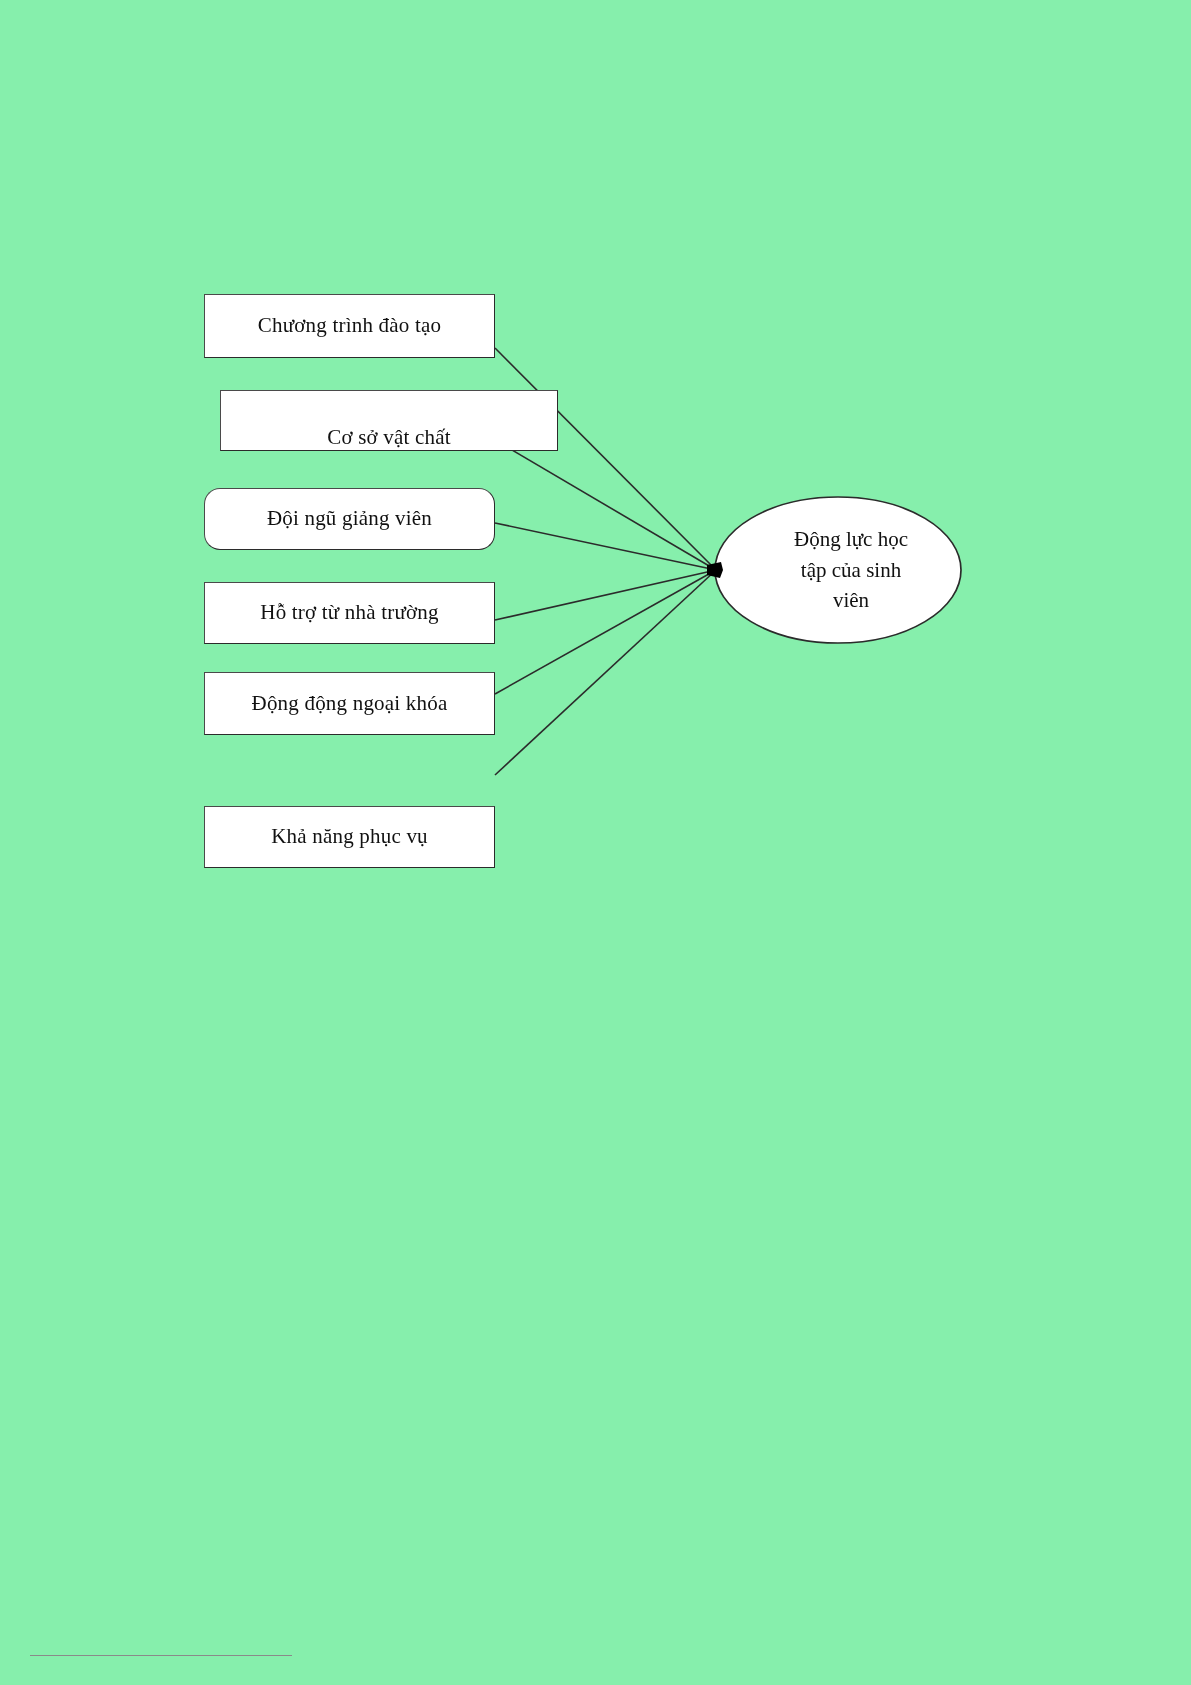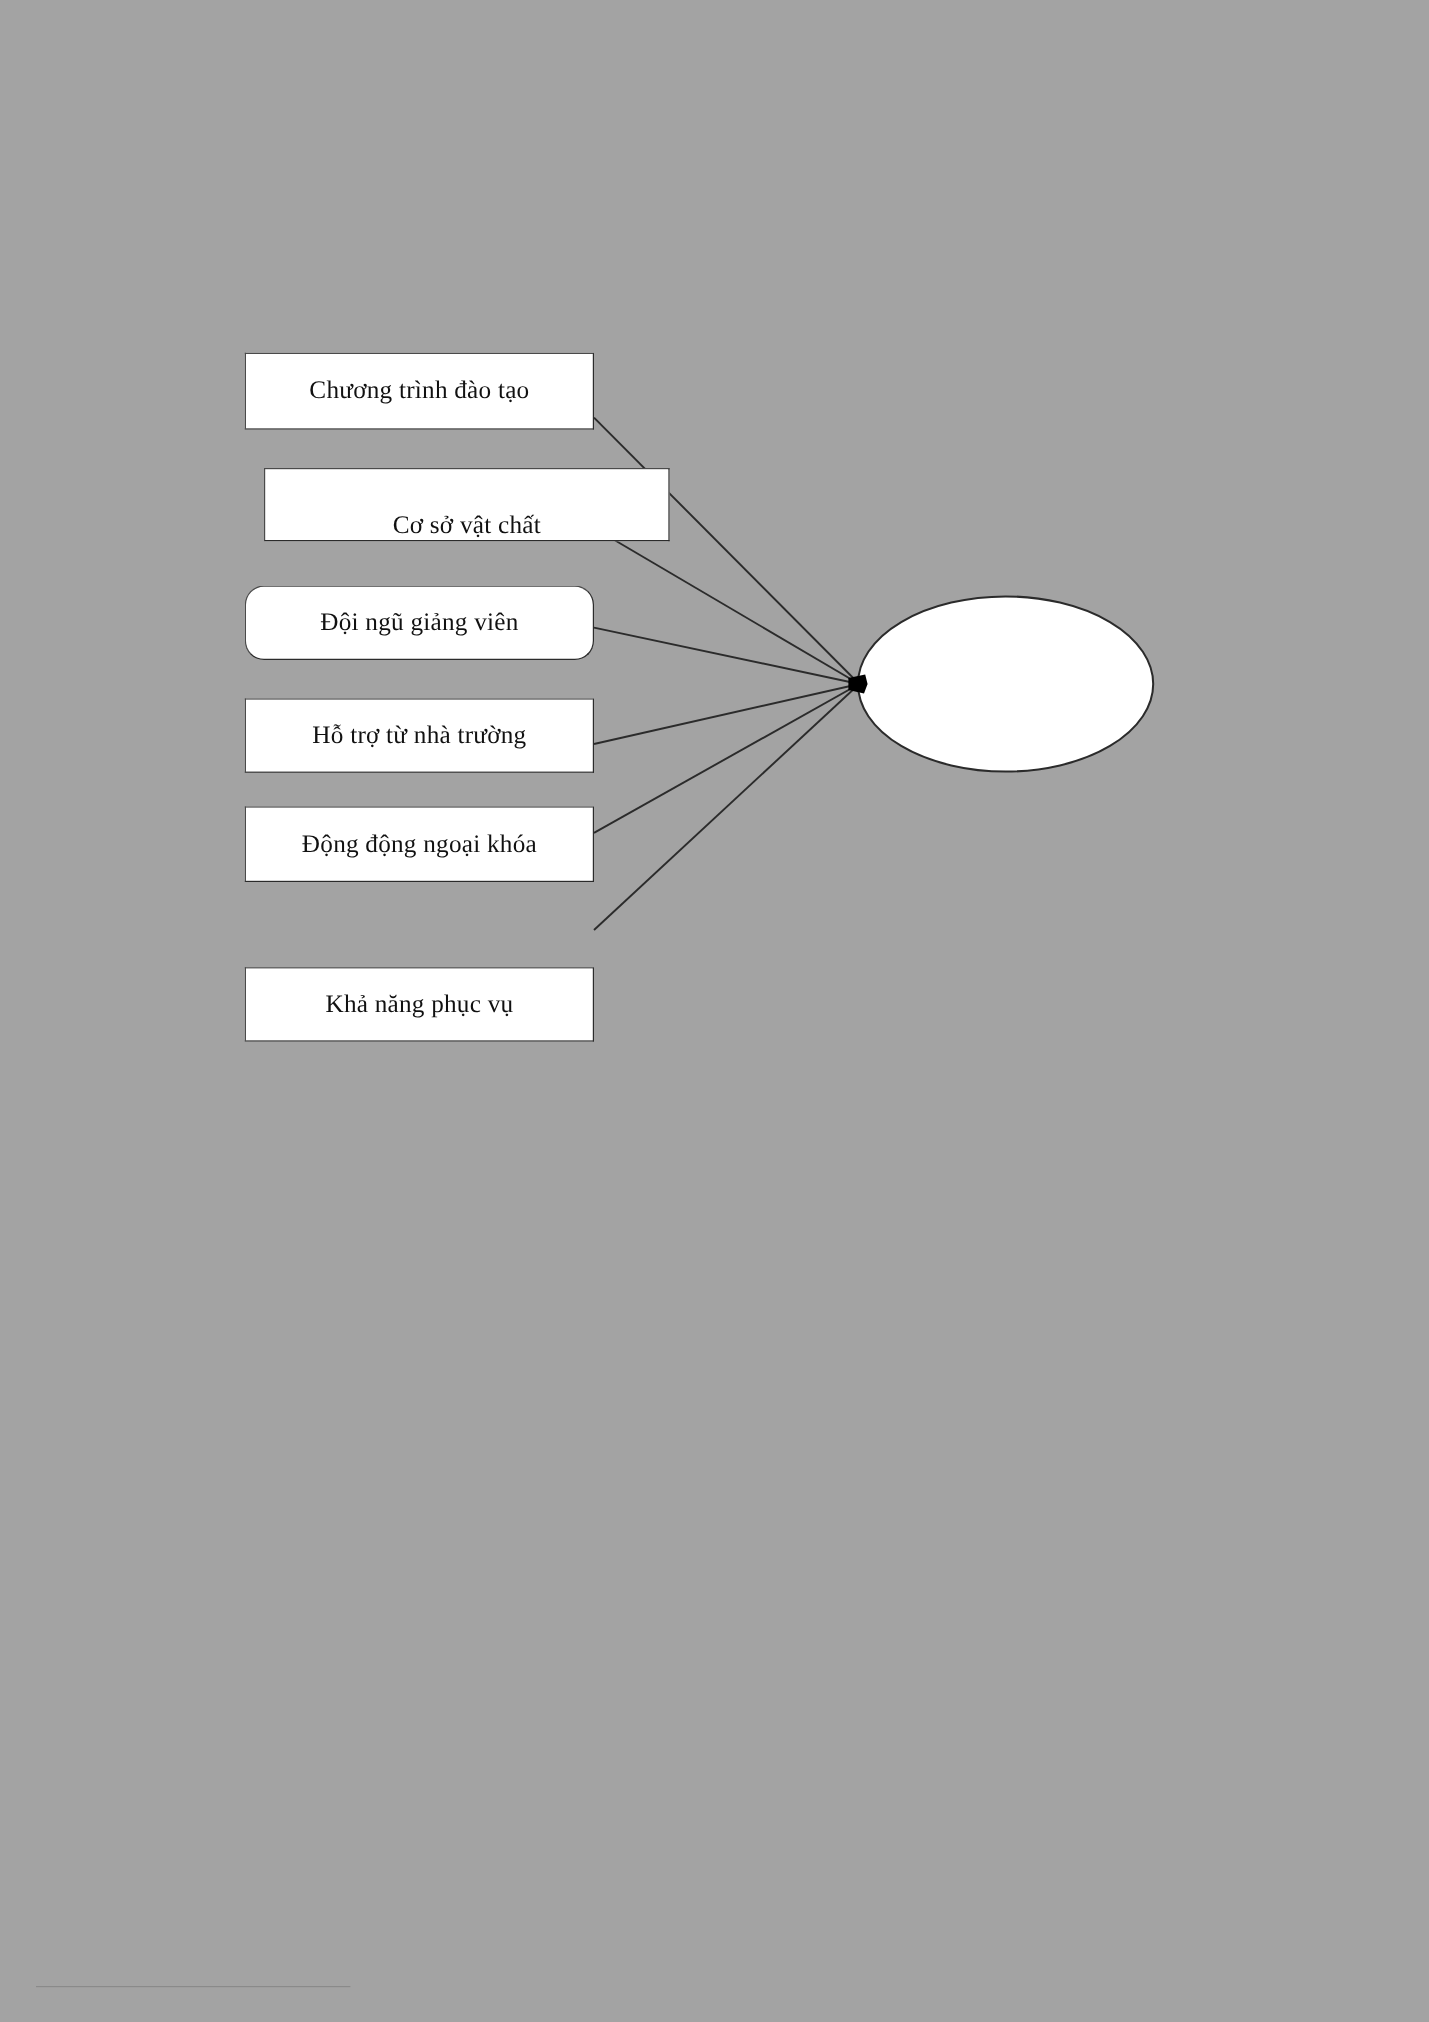--- a/index.html
+++ b/index.html
@@ -9,21 +9,21 @@
     background: #ffffff;
   }
   body {
     font-family: "Liberation Serif", "DejaVu Serif", serif;
     color: #000000;
   }
   #page {
     position: relative;
     width: 1191px;
     height: 1685px;
-    background: #a3a3a3;
+    background: #86efac;
     overflow: hidden;
   }
   #diagram-svg {
     position: absolute;
     left: 0;
     top: 0;
     width: 1191px;
     height: 1685px;
   }
   .node-box {
@@ -99,16 +99,21 @@
         <span>Hỗ trợ từ nhà trường</span>
       </div>
       <div class="node-box" style="left: 204px; top: 672px; width: 291px; height: 63px;">
         <span>Động động ngoại khóa</span>
       </div>
       <div class="node-box" style="left: 204px; top: 765px; width: 291px; height: 62px; margin-top: 41px;">
         <span>Khả năng phục vụ</span>
       </div>
     </div>
 
+  <div class="node-ellipse-label" id="ellipse-label" style="left: 751px; top: 518px; width: 200px; height: 104px;">
+    <span>Động lực học</span>
+    <span>tập của sinh</span>
+    <span>viên</span>
+  </div>
 
   <div class="footer-rule" id="footer-rule" style="left: 30px; top: 1655px; width: 262px;"></div>
 
 </div>
 
 </body></html>

